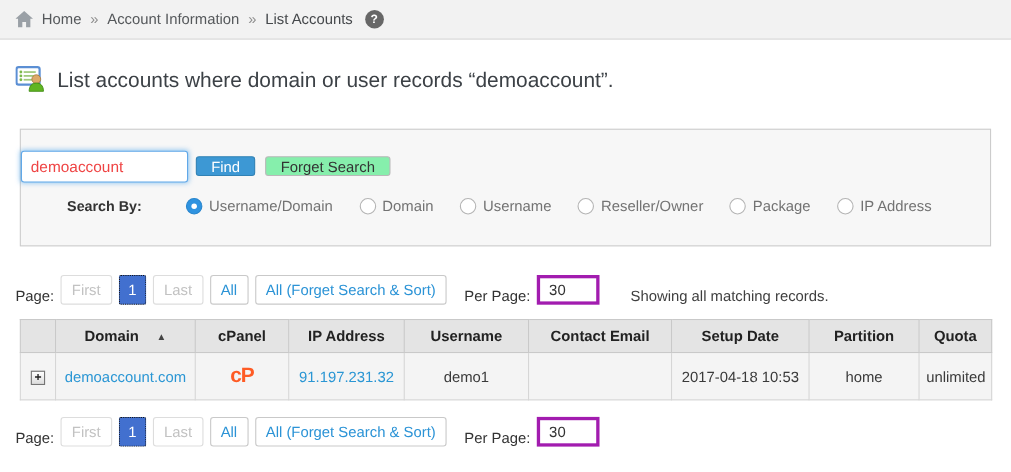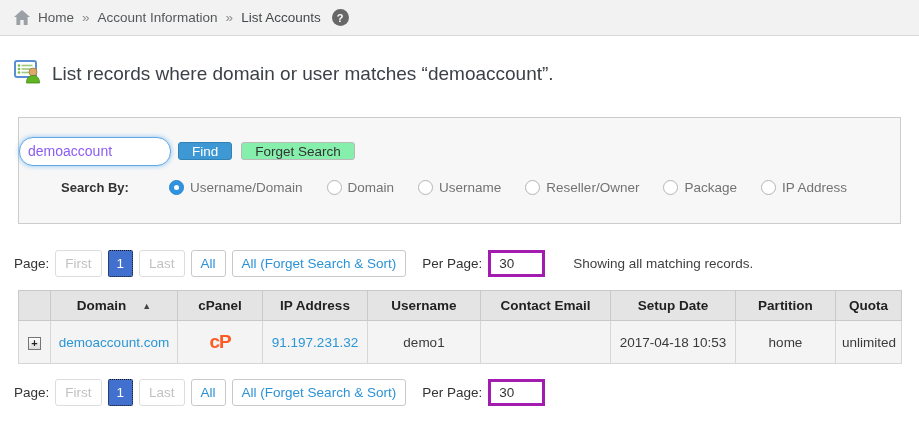--- a/index.html
+++ b/index.html
@@ -65,26 +65,26 @@
     width: 150px;
     padding-left: 42px;
     font-weight: bold;
     color: #333;
     font-size: 13px;
   }
   .search-input {
     width: 152px;
     height: 29px;
     border: 1px solid #61a8e8;
-    border-radius: 14px;
+    border-radius: 3px;
     box-shadow: 0 0 5px rgba(82,168,236,0.65);
     padding: 4px 8px;
     font-size: 14px;
     font-family: "Liberation Sans", sans-serif;
-    color: #8b5cf6;
+    color: #ef4444;
     outline: none;
   }
   .btn {
     display: inline-flex;
     align-items: center;
     justify-content: center;
     border-radius: 3px;
     font-size: 13.5px;
     font-family: "Liberation Sans", sans-serif;
     cursor: pointer;
@@ -119,21 +119,21 @@
   .radio-circle.checked { background: #2f93e0; border-color: #2a86cd; }
   .radio-circle.checked::after {
     content: "";
     width: 5px; height: 5px;
     background: #fff;
     border-radius: 50%;
   }
   
   .pagination {
     display: flex;
-    align-items: center;
+    align-items: flex-end;
     margin: 26px 0 0 14px;
     gap: 6px;
     font-size: 13.5px;
     color: #333;
   }
   .pg-btn {
     display: inline-flex;
     align-items: center;
     justify-content: center;
     height: 27px;
@@ -244,21 +244,21 @@
       <circle cx="5" cy="5.5" r="1.3" fill="#7cb94a"></circle>
         <rect x="7.5" y="4.7" width="11" height="1.6" fill="#9fc97c"></rect>
       <circle cx="5" cy="9" r="1.3" fill="#7cb94a"></circle>
         <rect x="7.5" y="8.2" width="11" height="1.6" fill="#9fc97c"></rect>
       <circle cx="5" cy="12.5" r="1.3" fill="#7cb94a"></circle>
         <rect x="7.5" y="11.7" width="8" height="1.6" fill="#9fc97c"></rect>
       <circle cx="19" cy="12" r="4" fill="#dca96a" stroke="#a87c42" stroke-width="0.8"></circle>
       <path d="M12.5 23 C12.5 17.5 15.5 15.5 19 15.5 C22.5 15.5 25.5 17.5 25.5 23 Z" fill="#61b523" stroke="#3f8c12" stroke-width="0.8"></path>
     </svg>
   </span>
-  <h1>List records where domain or user matches “demoaccount”.</h1>
+  <h1>List accounts where domain or user records “demoaccount”.</h1>
 </div>
 
 <div class="search-panel">
   <div class="form-row">
     <input class="search-input" type="text" value="demoaccount" style="">
     <button class="btn btn-primary">Find</button>
     <button class="btn btn-default">Forget Search</button>
   </div>
   <div class="form-row">
     <span class="form-label">Search By:</span>

